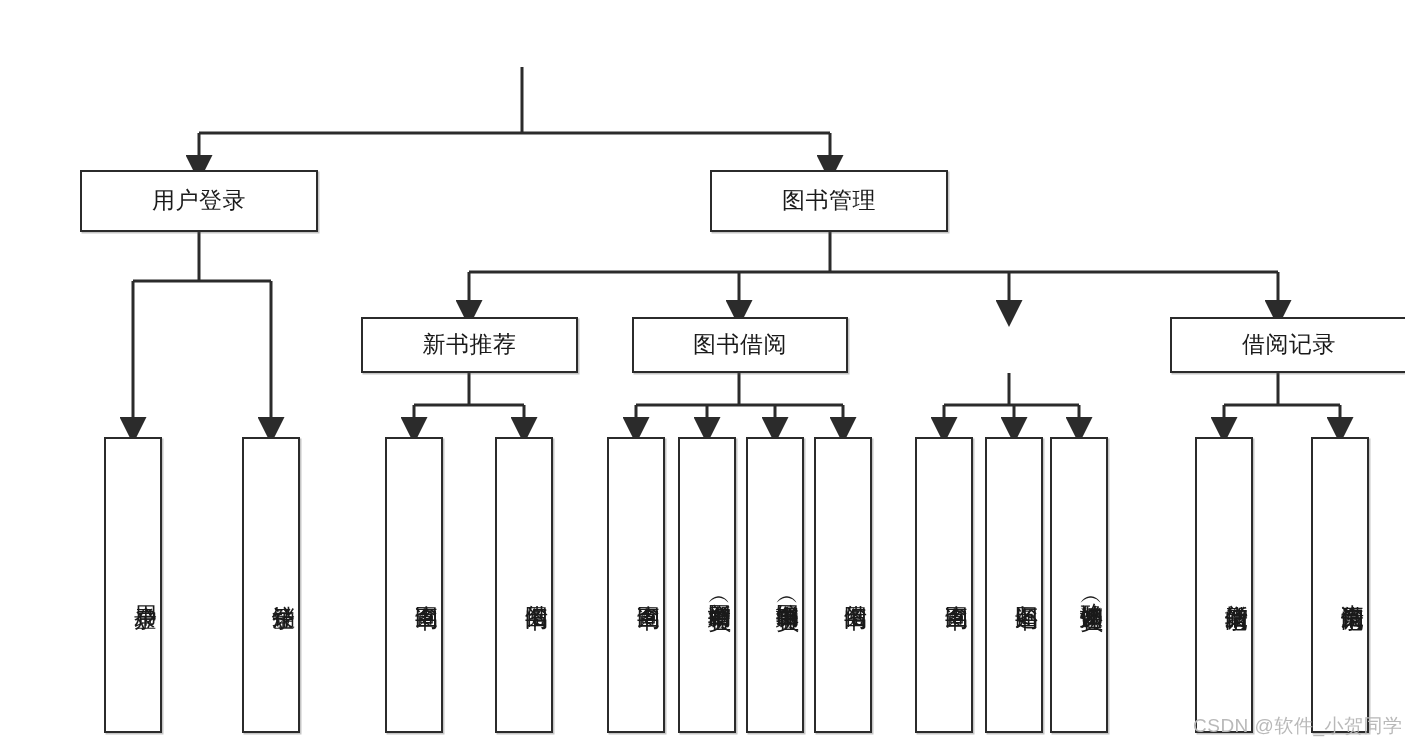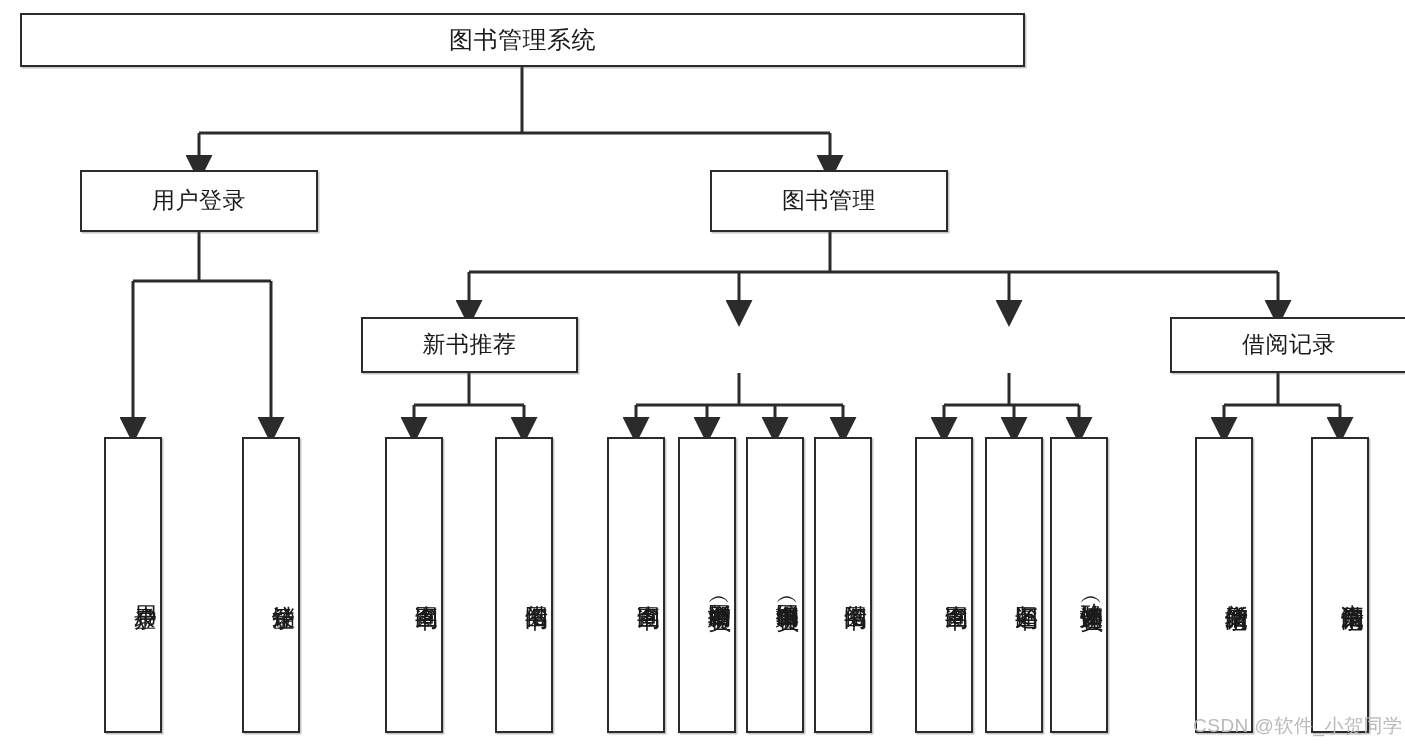--- a/index.html
+++ b/index.html
@@ -117,36 +117,36 @@
       <path d="M1014,405 L1014,420" marker-end="url(#arrow)"></path>
       <path d="M1079,405 L1079,420" marker-end="url(#arrow)"></path>
 
       <path d="M1278,373 L1278,405"></path>
       <path d="M1224,405 L1340,405"></path>
       <path d="M1224,405 L1224,420" marker-end="url(#arrow)"></path>
       <path d="M1340,405 L1340,420" marker-end="url(#arrow)"></path>
     </g>
   </svg>
 
-  <div class="node horiz title" style="left:20px; top:13px; width:1005px; height:54px;">
-    <span>图书管理系统</span>
-  </div>
 
   <div class="node horiz" style="left:80px; top:170px; width:238px; height:62px;">
     <span>用户登录</span>
   </div>
 
   <div class="node horiz" style="left:710px; top:170px; width:238px; height:62px;">
     <span>图书管理</span>
   </div>
 
   <div class="node horiz" style="left:361px; top:317px; width:217px; height:56px;">
     <span>新书推荐</span>
   </div>
 
+  <div class="node horiz" style="left:632px; top:317px; width:216px; height:56px;">
+    <span>图书借阅</span>
+  </div>
 
 
   <div class="node horiz" style="left:1170px; top:317px; width:238px; height:56px;">
     <span>借阅记录</span>
   </div>
 
   <div class="node vert" style="left:104px; top:437px; width:58px; height:296px;">
     <span class="vlabel">用户登录</span>
   </div>
 

